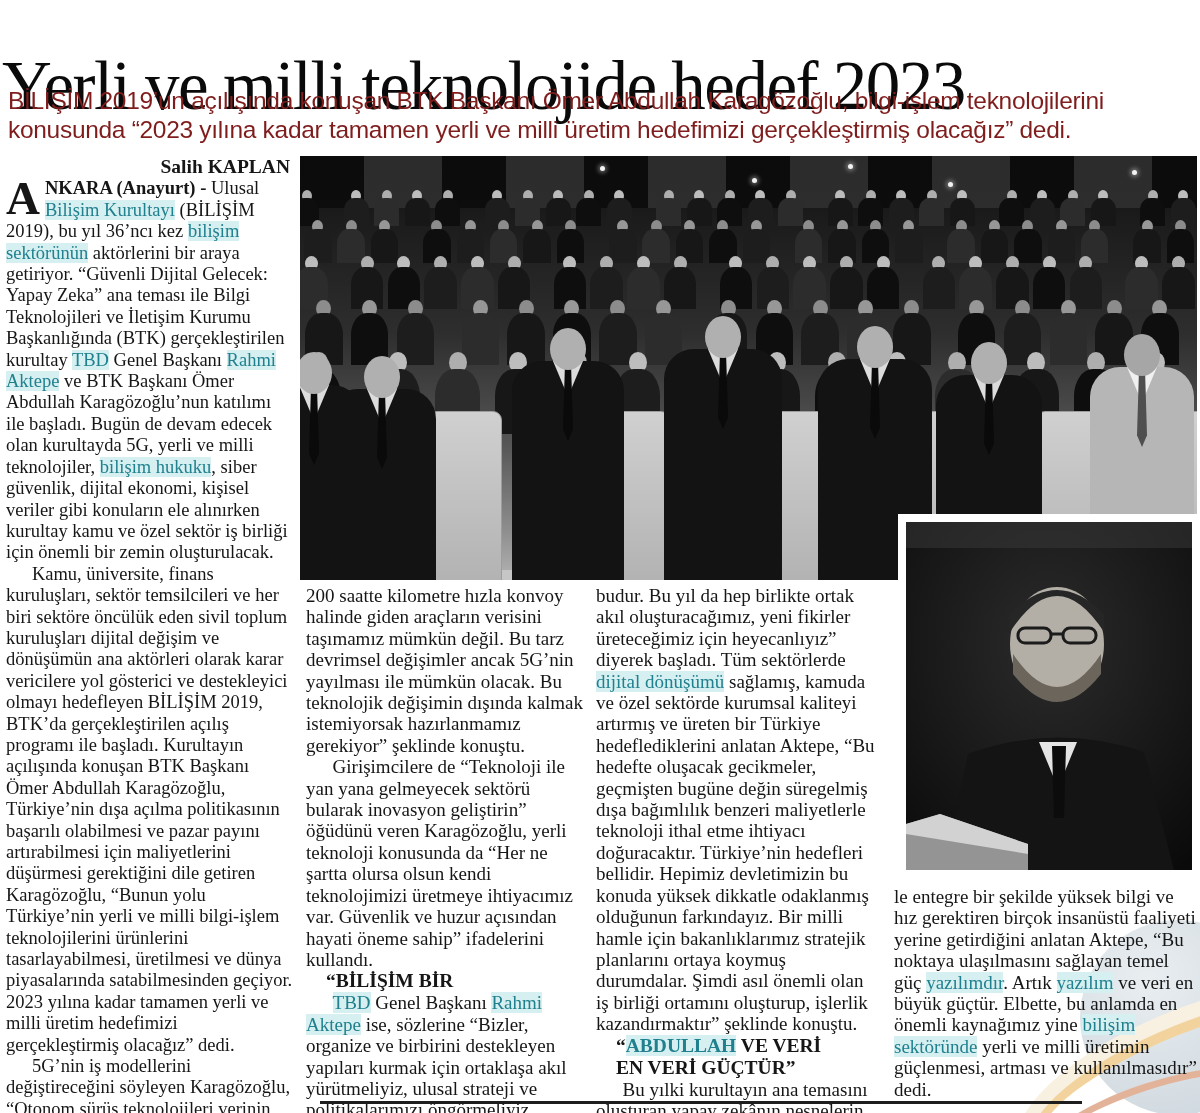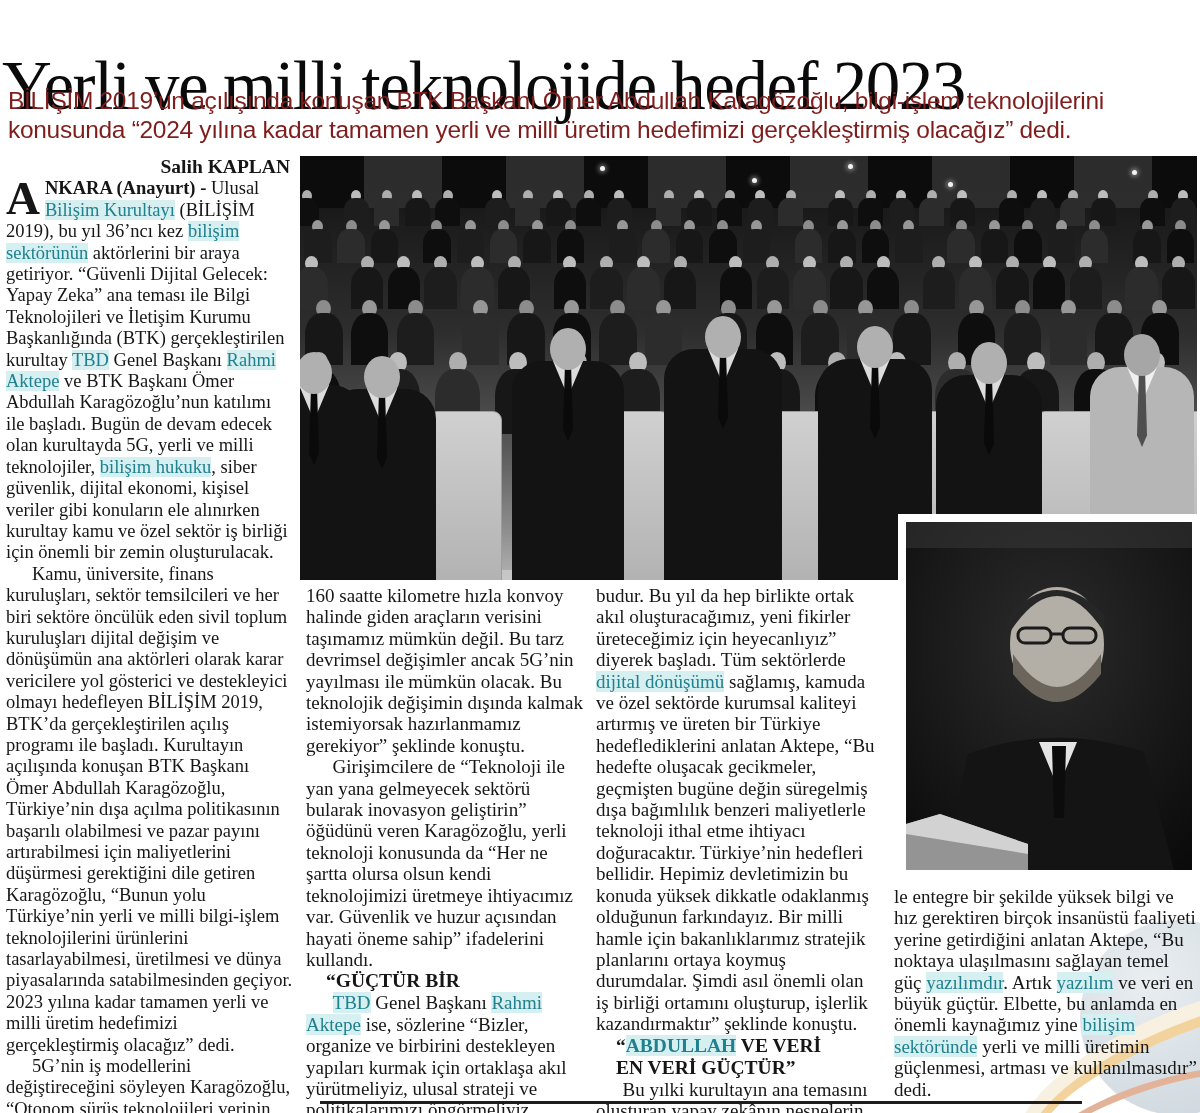--- a/index.html
+++ b/index.html
@@ -76,33 +76,33 @@
     border-radius:50%;transform:rotate(-22deg);}
   .wm-ring-red{position:absolute;left:14px;top:192px;width:230px;height:60px;border:7px solid #c96a35;
     border-radius:50%;transform:rotate(-18deg);}
 </style>
 </head>
 <body>
 
 <h1 class="headline">Yerli ve milli teknolojide hedef 2023</h1>
 <div class="deck">
   <div>BİLİŞİM 2019’un açılışında konuşan BTK Başkanı Ömer Abdullah Karagözoğlu, bilgi-işlem teknolojilerini</div>
-  <div>konusunda “2024 yılına kadar tamamen yerli ve milli üretim hedefimizi gerçekleştirmiş olacağız” dedi.</div>
+  <div>konusunda “2023 yılına kadar tamamen yerli ve milli üretim hedefimizi gerçekleştirmiş olacağız” dedi.</div>
 </div>
 
 <div id="col1" class="col">
     <div class="byline">Salih KAPLAN</div>
     <p class="para"><span class="dropcap">A</span><span class="bold">NKARA (Anayurt) - </span><span>Ulusal </span><span class="hl">Bilişim Kurultayı</span><span> (BİLİŞİM 2019), bu yıl 36’ncı kez </span><span class="hl">bilişim sektörünün</span><span> aktörlerini bir araya getiriyor. “Güvenli Dijital Gelecek: Yapay Zeka” ana teması ile Bilgi Teknolojileri ve İletişim Kurumu Başkanlığında (BTK) gerçekleştirilen kurultay </span><span class="hl">TBD</span><span> Genel Başkanı </span><span class="hl">Rahmi Aktepe</span><span> ve BTK Başkanı Ömer Abdullah Karagözoğlu’nun katılımı ile başladı. Bugün de devam edecek olan kurultayda 5G, yerli ve milli teknolojiler, </span><span class="hl">bilişim hukuku</span><span>, siber güvenlik, dijital ekonomi, kişisel veriler gibi konuların ele alınırken kurultay kamu ve özel sektör iş birliği için önemli bir zemin oluşturulacak.</span></p>
     <p class="para indent"><span>Kamu, üniversite, finans kuruluşları, sektör temsilcileri ve her biri sektöre öncülük eden sivil toplum kuruluşları dijital değişim ve dönüşümün ana aktörleri olarak karar vericilere yol gösterici ve destekleyici olmayı hedefleyen BİLİŞİM 2019, BTK’da gerçekleştirilen açılış programı ile başladı. Kurultayın açılışında konuşan BTK Başkanı Ömer Abdullah Karagözoğlu, Türkiye’nin dışa açılma politikasının başarılı olabilmesi ve pazar payını artırabilmesi için maliyetlerini düşürmesi gerektiğini dile getiren Karagözoğlu, “Bunun yolu Türkiye’nin yerli ve milli bilgi-işlem teknolojilerini ürünlerini tasarlayabilmesi, üretilmesi ve dünya piyasalarında satabilmesinden geçiyor. 2023 yılına kadar tamamen yerli ve milli üretim hedefimizi gerçekleştirmiş olacağız” dedi.</span></p>
     <p class="para indent"><span>5G’nin iş modellerini değiştireceğini söyleyen Karagözoğlu, “Otonom sürüş teknolojileri verinin anlık hızda aktarılmasını gerektiriyor. Mevcut mobil şebekeler ile otoyolda</span></p>
   </div>
 <div id="col2" class="col">
-    <p class="para"><span>160 saatte kilometre hızla konvoy halinde giden araçların verisini taşımamız mümkün değil. Bu tarz devrimsel değişimler ancak 5G’nin yayılması ile mümkün olacak. Bu teknolojik değişimin dışında kalmak istemiyorsak hazırlanmamız gerekiyor” şeklinde konuştu.</span></p>
+    <p class="para"><span>200 saatte kilometre hızla konvoy halinde giden araçların verisini taşımamız mümkün değil. Bu tarz devrimsel değişimler ancak 5G’nin yayılması ile mümkün olacak. Bu teknolojik değişimin dışında kalmak istemiyorsak hazırlanmamız gerekiyor” şeklinde konuştu.</span></p>
     <p class="para indent"><span>Girişimcilere de “Teknoloji ile yan yana gelmeyecek sektörü bularak inovasyon geliştirin” öğüdünü veren Karagözoğlu, yerli teknoloji konusunda da “Her ne şartta olursa olsun kendi teknolojimizi üretmeye ihtiyacımız var. Güvenlik ve huzur açısından hayati öneme sahip” ifadelerini kullandı.</span></p>
-    <p class="subhead"><span>“GÜÇTÜR BİR</span><br></p>
+    <p class="subhead"><span>“BİLİŞİM BİR</span><br></p>
     <p class="para indent"><span class="hl">TBD</span><span> Genel Başkanı </span><span class="hl">Rahmi Aktepe</span><span> ise, sözlerine “Bizler, organize ve birbirini destekleyen yapıları kurmak için ortaklaşa akıl yürütmeliyiz, ulusal strateji ve politikalarımızı öngörmeliyiz. Kurultaylarımızın temel işlevi de</span></p>
   </div>
 <div id="col3" class="col">
     <p class="para"><span>budur. Bu yıl da hep birlikte ortak akıl oluşturacağımız, yeni fikirler üreteceğimiz için heyecanlıyız” diyerek başladı. Tüm sektörlerde </span><span class="hl">dijital dönüşümü</span><span> sağlamış, kamuda ve özel sektörde kurumsal kaliteyi artırmış ve üreten bir Türkiye hedeflediklerini anlatan Aktepe, “Bu hedefte oluşacak gecikmeler, geçmişten bugüne değin süregelmiş dışa bağımlılık benzeri maliyetlerle teknoloji ithal etme ihtiyacı doğuracaktır. Türkiye’nin hedefleri bellidir. Hepimiz devletimizin bu konuda yüksek dikkatle odaklanmış olduğunun farkındayız. Bir milli hamle için bakanlıklarımız stratejik planlarını ortaya koymuş durumdalar. Şimdi asıl önemli olan iş birliği ortamını oluşturup, işlerlik kazandırmaktır” şeklinde konuştu.</span></p>
     <p class="subhead"><span>“</span><span class="hl">ABDULLAH</span><span> VE VERİ</span><br><span>EN VERİ GÜÇTÜR”</span></p>
     <p class="para indent"><span>Bu yılki kurultayın ana temasını oluşturan yapay zekânın nesnelerin interneti ve büyük veri gibi teknolojiler-</span></p>
   </div>
 <div id="col4" class="col">
     <p class="para"><span>le entegre bir şekilde yüksek bilgi ve hız gerektiren birçok insanüstü faaliyeti yerine getirdiğini anlatan Aktepe, “Bu noktaya ulaşılmasını sağlayan temel güç </span><span class="hl">yazılımdır</span><span>. Artık </span><span class="hl">yazılım</span><span> ve veri en büyük güçtür. Elbette, bu anlamda en önemli kaynağımız yine </span><span class="hl">bilişim sektöründe</span><span> yerli ve milli üretimin güçlenmesi, artması ve kullanılmasıdır” dedi.</span></p>
   </div>

